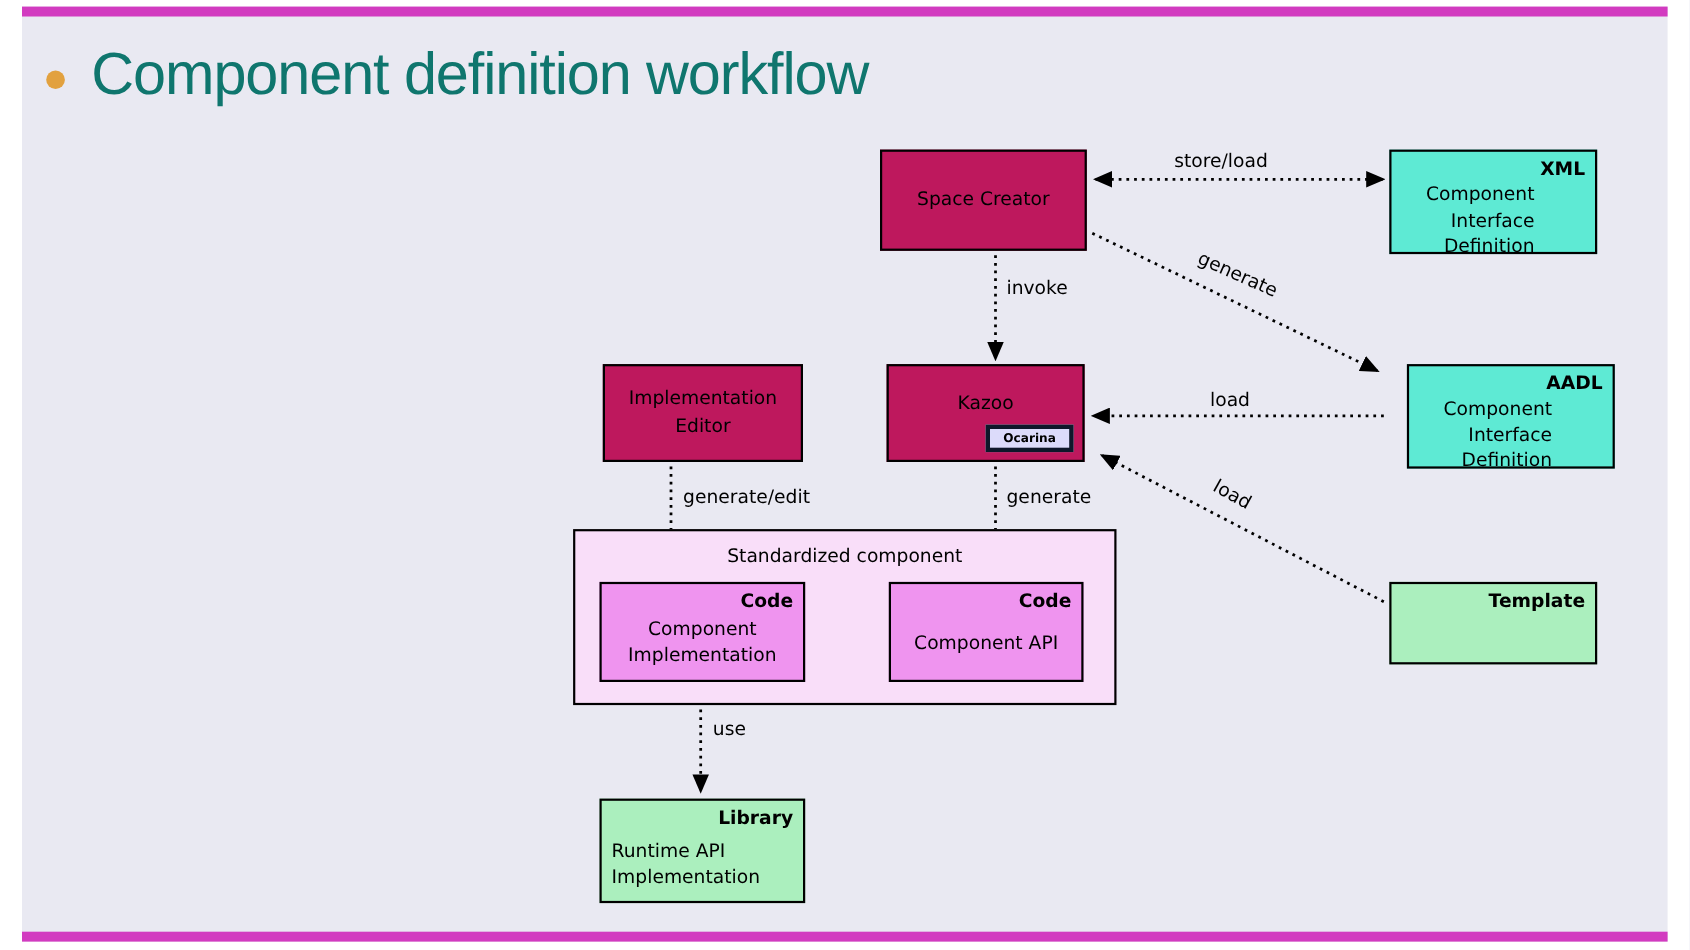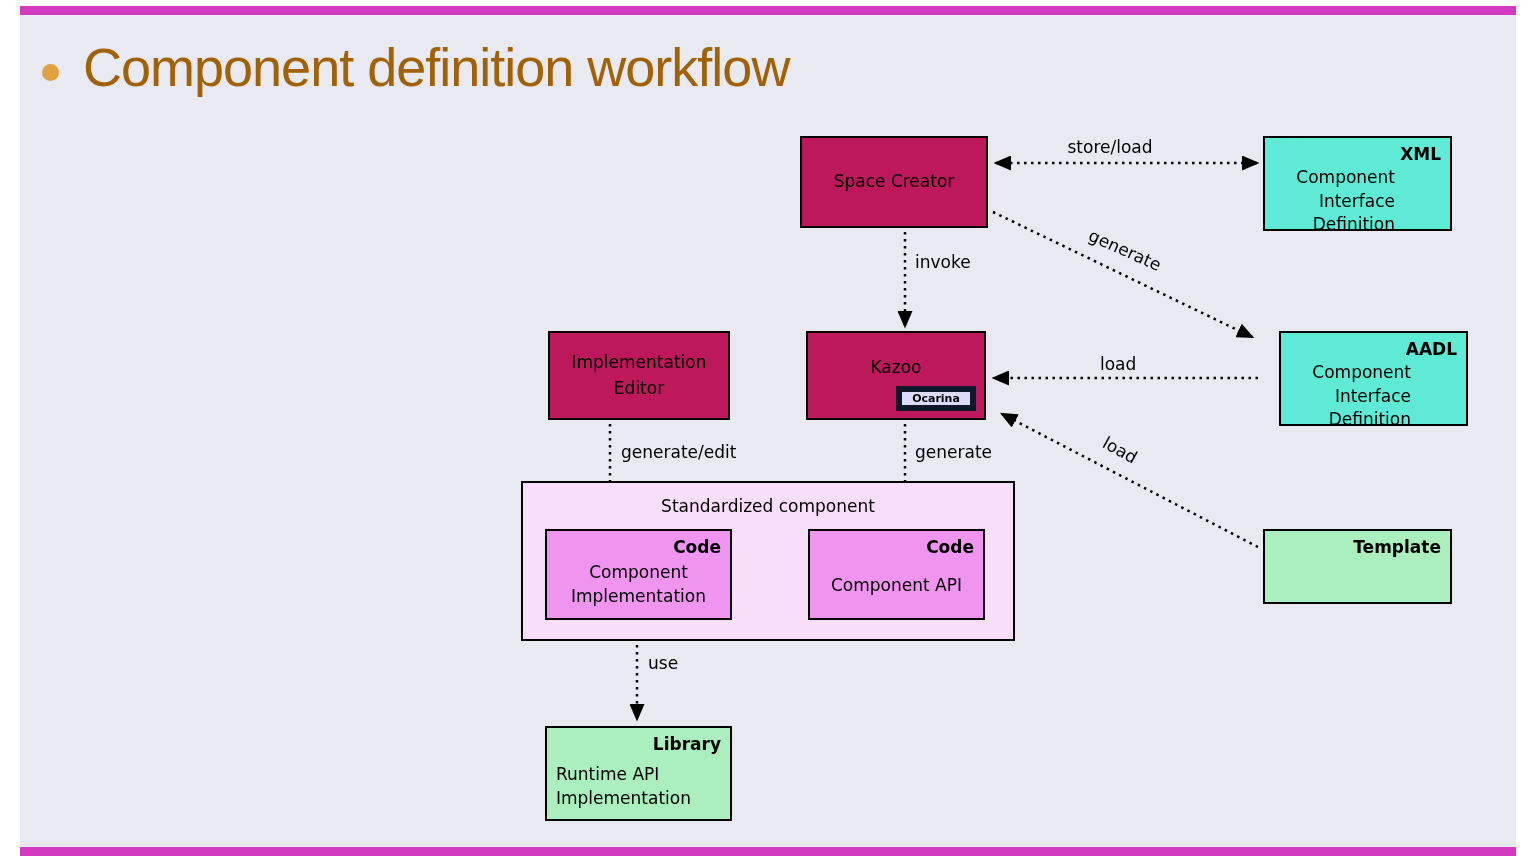--- a/index.html
+++ b/index.html
@@ -17,21 +17,21 @@
     border-top:9px solid #d23bc0;
     border-bottom:9px solid #d23bc0;
   }
   .title-row { position:absolute; left:42px; top:38px; display:flex; align-items:flex-start; }
   .bullet {
     width:17px; height:17px; border-radius:50%; background:#e2a13f;
     margin-top:26px; margin-right:24px; flex:0 0 auto;
   }
   .title {
     font-family:"Liberation Sans", sans-serif;
-    font-size:54px; font-weight:500; color:#a16207; letter-spacing:-1px;
+    font-size:54px; font-weight:500; color:#0f766e; letter-spacing:-1px;
     line-height:1.1;
   }
   .node {
     position:absolute; border:2px solid #000; font-size:17px; color:#000;
   }
   .purple { background:#be185d; }
   .pinklight { background:#5eead4; }
   .magenta { background:#ef94ef; }
   .container-pink { background:#f9def9; }
   .green { background:#abefbe; }
@@ -43,21 +43,21 @@
   .tag { text-align:right; font-weight:bold; line-height:1.3; }
   .multiline { white-space:pre-line; }
   .body-right { text-align:right; padding-right:46px; line-height:1.38; margin-top:1px; }
   .body-right-sm { text-align:right; padding-right:16px; line-height:1.45; margin-top:8px; }
   .body-center { text-align:center; line-height:1.4; margin-top:3px; }
   .body-center-low { text-align:center; margin-top:17px; }
   .body-center-mid { text-align:left; line-height:1.4; margin-top:8px; }
   .kazoo-label { position:absolute; left:0; right:0; top:24px; text-align:center; }
   .ocarina {
     position:absolute; right:8px; bottom:7px; width:80px; height:25px;
-    background:#dcdbfa; border:6px solid #0f172a;
+    background:#dcdbfa; border:4px solid #0f172a;
     display:flex; align-items:center; justify-content:center;
     font-size:11px; font-weight:bold;
   }
   .group-label { text-align:center; padding-top:13px; font-size:17px; }
   .arrows { position:absolute; left:0; top:0; pointer-events:none; }
   .arrows line { stroke:#000; stroke-width:2.5; stroke-dasharray:2.5 4.5; }
   .elabel { position:absolute; font-size:17px; color:#000; white-space:nowrap; }
   .elabel.ctr { text-align:center; }
   .rot24 { transform:rotate(24deg); }
   .rot29 { transform:rotate(29deg); }

